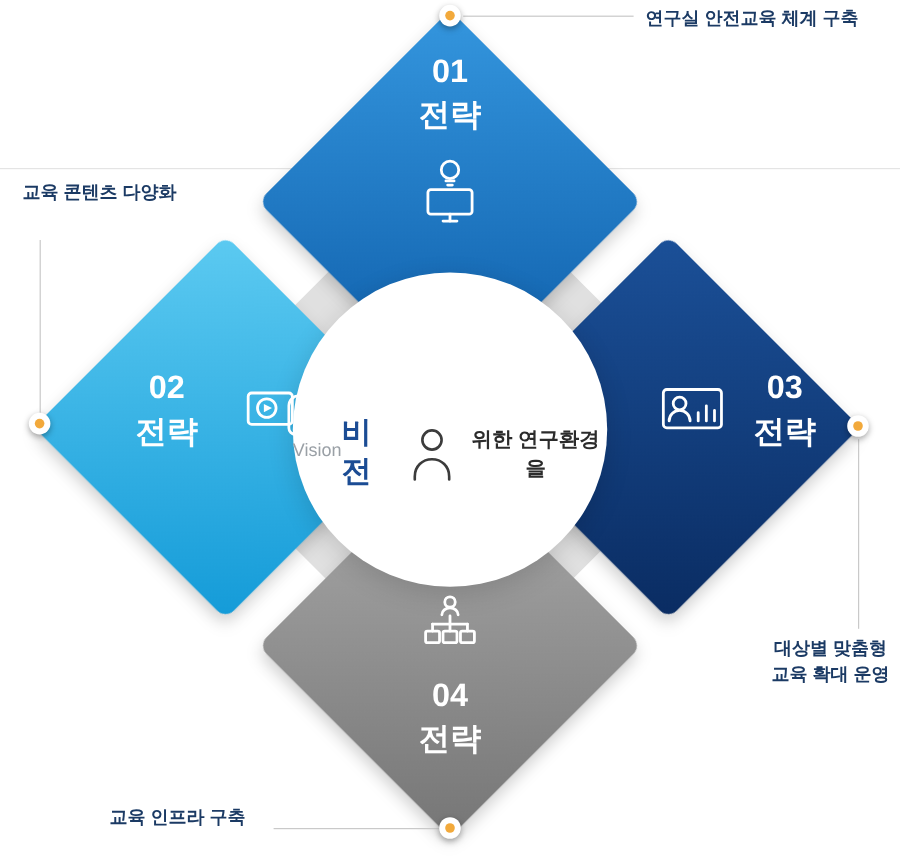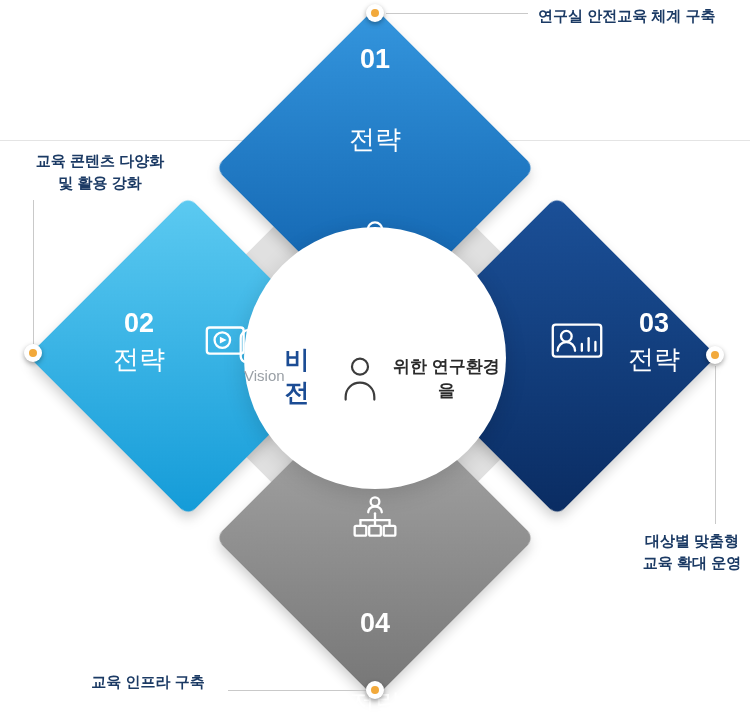--- a/index.html
+++ b/index.html
@@ -17,28 +17,28 @@
   .d-bottom { left:262px; top:425px; background:linear-gradient(135deg,#ababab 0%,#767676 100%); filter:drop-shadow(4px 5px 6px rgba(0,0,0,.18)); }
 
   .circle { position:absolute; left:244px; top:227px; width:262px; height:262px; border-radius:50%;
             background:#fff; z-index:4; box-shadow:0 6px 22px rgba(0,0,0,.14);
             display:flex; flex-direction:row; align-items:center; padding-top:34px; }
   .vision-en { font-size:15px; color:#9aa0a6; }
   .vision-ko { font-size:25px; font-weight:700; color:#1b4c94; margin-top:2px; }
   .person-svg { width:56px; height:56px; margin-top:12px; }
   .statement { margin-top:8px; font-size:17px; font-weight:700; color:#2b2b2b; text-align:center; line-height:1.4; }
 
-  .d-content { position:absolute; z-index:5; color:#fff; display:flex; align-items:center;gap:44px; }
+  .d-content { position:absolute; z-index:5; color:#fff; display:flex; align-items:center; }
   .col { flex-direction:column; }
   .top-c    { left:295px; top:44px;  width:160px; }
   .left-c   { left:70px;  top:308px; width:236px; justify-content:center; gap:36px; }
   .right-c  { left:444px; top:308px; width:236px; justify-content:flex-end; gap:20px; }
   .bottom-c { left:295px; top:492px; width:160px;justify-content:center; }
   .d-num   { font-size:27px; font-weight:700; color:#fff; text-align:center; }
-  .d-label { font-size:26px; font-weight:400; color:#fff; margin-top:3px; text-align:center; }
+  .d-label { font-size:26px; font-weight:700; color:#fff; margin-top:3px; text-align:center; }
   .d-icon  { width:62px; height:62px; }
   .top-c .d-icon { margin-top:16px; }
   .bottom-c .d-icon { margin-bottom:10px; }
 
   .leader { position:absolute; background:#c9c9c9; z-index:5; }
   .leader-tr { left:386px; top:13px;  width:142px; height:1px; }
   .leader-lf { left:33px;  top:200px; width:1px;  height:144px; }
   .leader-rt { left:715px; top:366px; width:1px;  height:158px; }
   .leader-bl { left:228px; top:690px; width:138px; height:1px; }
 
@@ -46,21 +46,21 @@
          box-shadow:0 2px 5px rgba(0,0,0,.35); z-index:6; }
   .dot::after { content:""; position:absolute; left:5px; top:5px; width:8px; height:8px;
                 border-radius:50%; background:#f2a93b; }
   .dot-top    { left:366px; top:4px; }
   .dot-left   { left:24px;  top:344px; }
   .dot-right  { left:706px; top:346px; }
   .dot-bottom { left:366px; top:681px; }
 
   .callout { position:absolute; color:#1b3a64; font-size:15px; font-weight:700; line-height:1.45; z-index:5; }
   .callout-tr { left:538px; top:5px; }
-  .callout-lf { left:20px;  top:150px; width:160px; text-align:center; }
+  .callout-lf { left:3px;  top:150px; width:160px; text-align:center; }
   .callout-rt { left:618px; top:530px; width:148px; text-align:center; }
   .callout-bl { left:72px;  top:671px; width:152px; text-align:center; }
 
   svg.white-icon { stroke:#fff; fill:none; stroke-width:2.4; stroke-linecap:round; stroke-linejoin:round; }
 </style>
 </head>
 <body>
 
 <div class="stage">
 
@@ -149,21 +149,20 @@
   <div class="dot dot-top"></div>
   <div class="dot dot-left"></div>
   <div class="dot dot-right"></div>
   <div class="dot dot-bottom"></div>
 
   <div class="callout callout-tr">
     <div>연구실 안전교육 체계 구축</div>
   </div>
   <div class="callout callout-lf">
     <div>교육 콘텐츠 다양화</div>
-    <div>및 활용 강화</div>
   </div>
   <div class="callout callout-rt">
     <div>대상별 맞춤형</div>
     <div>교육 확대 운영</div>
   </div>
   <div class="callout callout-bl">
     <div>교육 인프라 구축</div>
   </div>
 
 </div>

